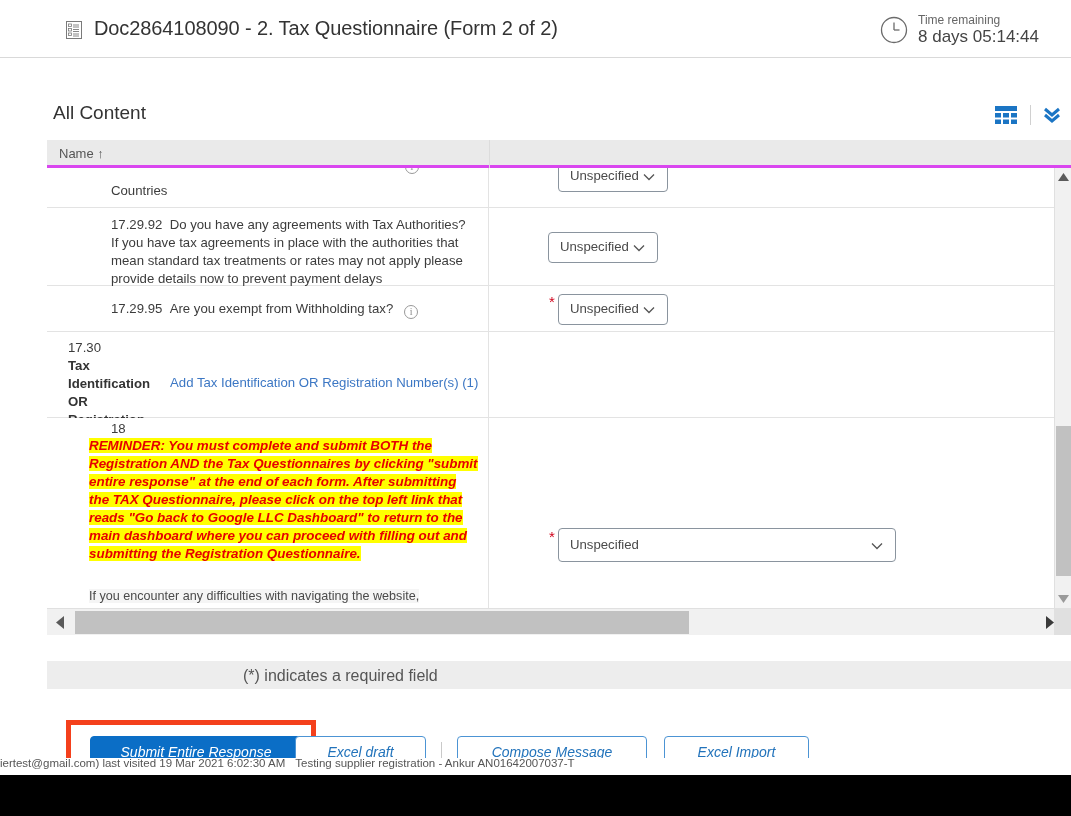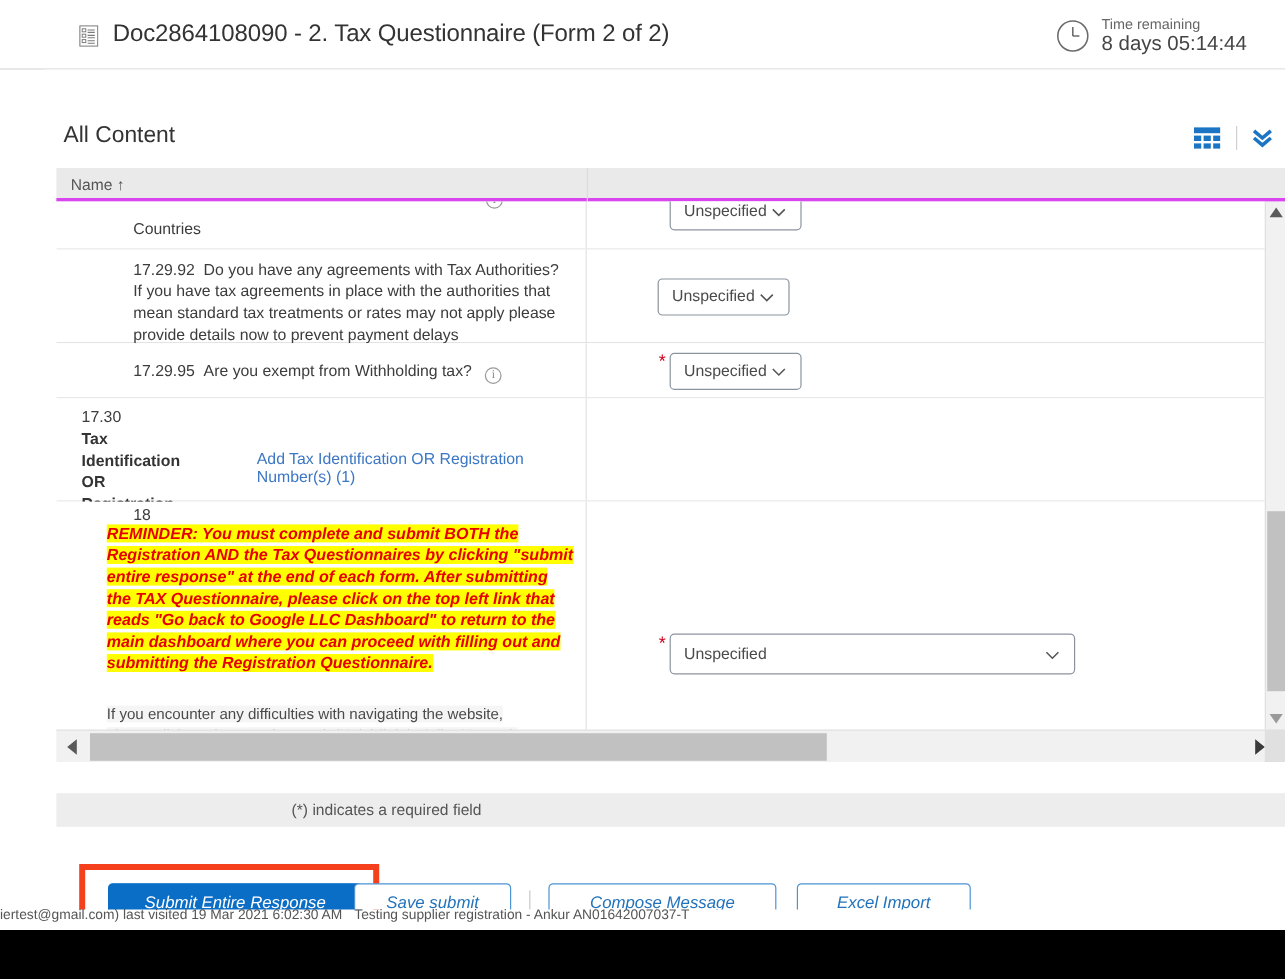--- a/index.html
+++ b/index.html
@@ -176,21 +176,21 @@
     background: #fff;
     font-size: 13.2px; color: #4a4a4a;
     cursor: pointer;
   }
   .dd .dd-text { position: absolute; left: 11px; top: 6px; }
   .dd .dd-arrow {
     position: absolute; top: 9px;
     width: 12px; height: 12px;
   }
 
-  .link-blue { color: #3c77c4; font-size: 13.2px; cursor: pointer; margin-left: 44px; }
+  .link-blue { color: #3c77c4; font-size: 13.2px; cursor: pointer; }
   a.link-blue { text-decoration: none; }
 
   .hl {
     background: #ffff00;
     color: #e60000;
     font-weight: bold;
     font-size: 13.4px;
     line-height: 17px;
   }
   .plain-note {
@@ -245,21 +245,21 @@
     background: #e0e0e0;
   }
 
   .required-note {
     position: absolute; left: 10px; top: 603px;
     width: 1024px; height: 28px;
     background: #ededed;
   }
   .required-note span {
     position: absolute; left: 196px; top: 6px;
-    font-size: 13px; color: #555; text-align: center;
+    font-size: 16px; color: #555; text-align: center;
   }
 
   
   .btn-row { position: absolute; left: 0; top: 668px; width: 1034px; height: 60px; font-style: italic; }
   .btn-primary {
     position: absolute; left: 53px; top: 10px;
     width: 212px; height: 32px;
     background: #0b6ec6;
     border: 1px solid #0b6ec6; border-radius: 4px;
     color: #fff; font-size: 14px;
@@ -493,21 +493,21 @@
       <div class="hsb-corner"></div>
     </div>
 
     <div class="required-note">
       <span>(*) indicates a required field</span>
     </div>
 
     <div class="btn-row">
       <div class="red-outline"></div>
       <div class="btn-primary">Submit Entire Response</div>
-      <div class="btn-ghost btn-save">Save submit</div>
+      <div class="btn-ghost btn-save">Excel draft</div>
       <div class="btn-divider"></div>
       <div class="btn-ghost btn-excel">Excel Import</div>
       <div class="btn-ghost btn-compose">Compose Message</div>
     </div>
 
   </div>
 
   <div class="footline"></div>
   <div class="foot-text" style="top:757px;left:0px;">
     <span>iertest@gmail.com) last visited 19 Mar 2021 6:02:30 AM</span><span class="foot-sep"></span><span>Testing supplier registration - Ankur  AN01642007037-T</span>

